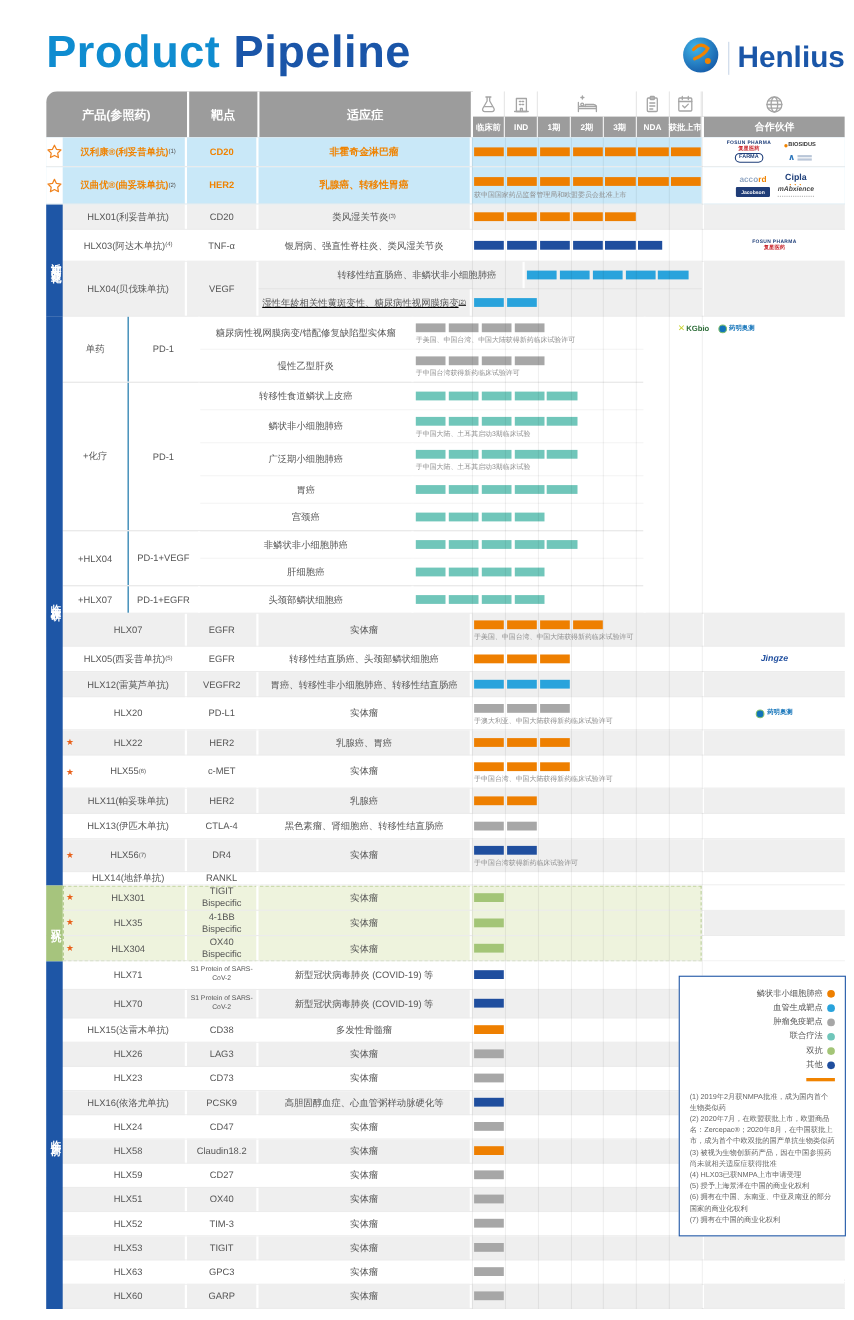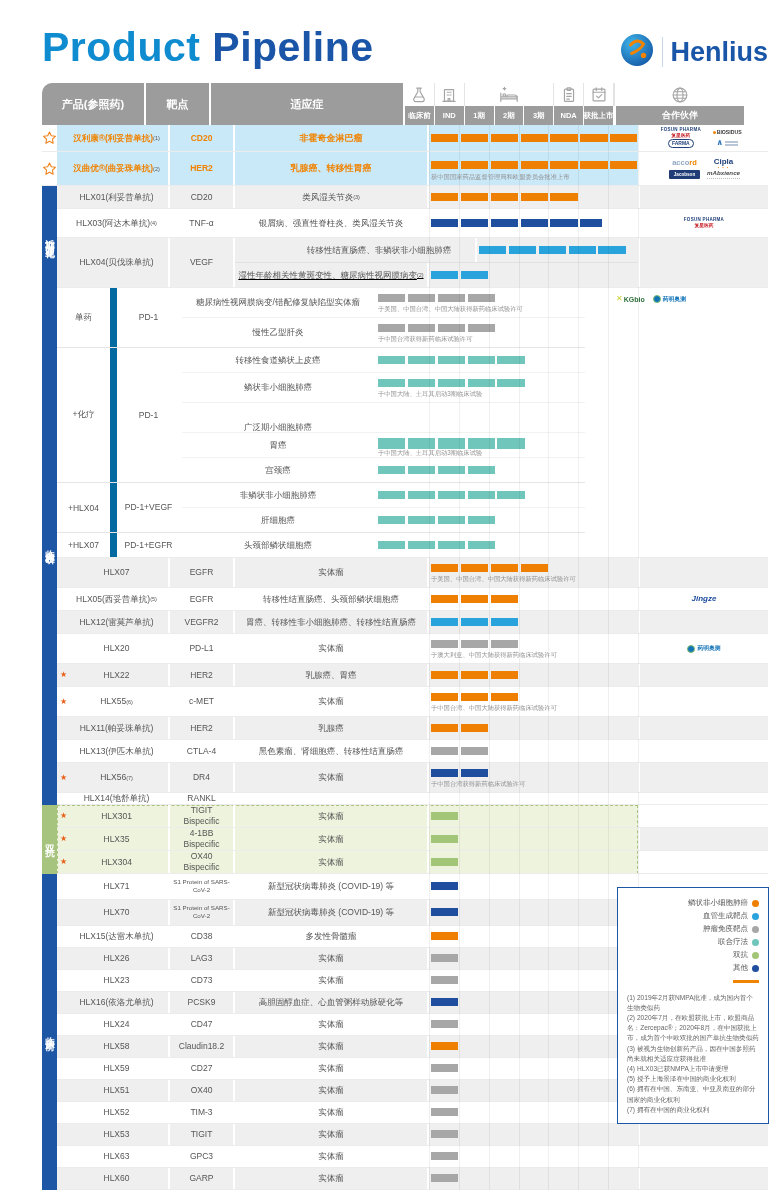--- a/index.html
+++ b/index.html
@@ -10,21 +10,21 @@
   .title{position:absolute;left:42px;top:24px;font-size:41px;font-weight:bold;letter-spacing:.5px;white-space:nowrap;}
   .title .w1{color:#0F8CD0}.title .w2{color:#1A55A8}
   .brand{position:absolute;right:8px;top:32px;display:flex;align-items:center;gap:7px;}
   .brand .bsep{width:1px;height:30px;background:#C9D6E8;}
   .brand .bname{font-size:27px;font-weight:bold;color:#1A56A8;}
 
   
   .table{position:absolute;left:42px;top:83px;width:726px;}
   .thead{display:flex;height:42px;border-radius:10px 10px 0 0;overflow:hidden;background:#fff;}
   .th{background:#9C9C9C;color:#fff;font-weight:bold;font-size:11px;display:flex;align-items:center;justify-content:center;border-right:2px solid #fff;box-sizing:border-box;}
-  .th.c-prod{width:104px}.th.c-targ{width:65px}.th.c-ind{width:194px}
+  .th.c-prod{width:130px}.th.c-targ{width:65px}.th.c-ind{width:194px}
   .phcol{width:209px;display:flex;flex-direction:column;box-sizing:border-box;}
   .icons{height:23px;background:#fff;display:flex;}
   .icell{display:flex;align-items:center;justify-content:center;border-right:1px solid #e4e4e4;box-sizing:border-box;background:#fff;}
   .labels{height:19px;display:flex;}
   .plabel{background:#9C9C9C;color:#fff;font-size:7.5px;font-weight:bold;display:flex;align-items:center;justify-content:center;border-right:1px solid #fff;box-sizing:border-box;width:29.85px;white-space:nowrap;}
   .partnercol{width:130px;display:flex;flex-direction:column;box-sizing:border-box;}
   .partnercol .ptop{height:23px;background:#fff;display:flex;align-items:center;justify-content:center;border-left:1px solid #e4e4e4;box-sizing:border-box;}
   .partnercol .plab{height:19px;background:#9C9C9C;color:#fff;font-size:9px;font-weight:bold;display:flex;align-items:center;justify-content:center;border-left:2px solid #fff;box-sizing:border-box;}
 
   .tbody{position:relative;}
@@ -35,21 +35,21 @@
   .pblock{position:relative;display:flex;border-bottom:1px solid #ececec;z-index:1;}
   .sec-approved .railcell{background:#fff;}
   .railcell{width:15px;flex:none;display:flex;align-items:center;justify-content:center;}
   .pcell{width:113px;flex:none;display:flex;align-items:center;justify-content:center;text-align:center;font-size:8.5px;color:#555;border-right:2px solid #fff;box-sizing:border-box;padding:0 2px 0 10px;position:relative;line-height:1.2;}
   .pcell.narrow{width:53px;padding-left:4px;}
   .tcell{width:65px;flex:none;display:flex;align-items:center;justify-content:center;font-size:8.5px;color:#555;border-right:2px solid #fff;box-sizing:border-box;text-align:center;padding:0 2px;line-height:1.25;}
   .rowscol{width:403px;flex:none;display:flex;flex-direction:column;}
   .gwrap{width:528px;flex:none;display:flex;flex-direction:column;}
   .g{display:flex;}
   .g + .g{border-top:1px solid #e5e5e5;}
-  .gname{width:60px;flex:none;display:flex;align-items:center;justify-content:center;font-size:8.5px;color:#555;border-right:7px solid #0369a1;box-sizing:border-box;}
+  .gname{width:60px;flex:none;display:flex;align-items:center;justify-content:center;font-size:8.5px;color:#555;border-right:1px solid #0369a1;box-sizing:border-box;}
   .grows{width:403px;flex:none;display:flex;flex-direction:column;}
   .irow{display:flex;position:relative;}
   .irow + .irow{border-top:1px solid rgba(0,0,0,.05);}
   .icol{width:194px;flex:none;display:flex;align-items:center;justify-content:center;font-size:8.5px;color:#555;text-align:center;border-right:2px solid rgba(255,255,255,.9);box-sizing:border-box;padding:0 3px;line-height:1.2;}
   .phcell{width:209px;flex:none;position:relative;}
   .partcell{width:130px;flex:none;border-left:2px solid #fff;box-sizing:border-box;display:flex;align-items:center;justify-content:center;overflow:hidden;}
   .partcell.top{align-items:flex-start;}
   .accent .pname,.accent .tcell,.accent .icol{color:#F08300;font-weight:bold;}
   .accent .icol{font-size:9px;}
   .sup{font-size:5.5px;vertical-align:super;line-height:0;}
@@ -434,21 +434,21 @@
                       <div class="bar" style="top: 6px;">
                         <div class="seg" style="width: 27.35px; background: rgb(112, 198, 186);"></div>
                         <div class="seg" style="width: 27.35px; background: rgb(112, 198, 186);"></div>
                         <div class="seg" style="width: 27.35px; background: rgb(112, 198, 186);"></div>
                         <div class="seg" style="width: 27.35px; background: rgb(112, 198, 186);"></div>
                         <div class="seg" style="width: 27.35px; background: rgb(112, 198, 186);"></div>
                       </div>
                       <div class="bnote" style="top: 17px;">于中国大陆、土耳其启动3期临床试验</div>
                     </div>
                   </div>
-                  <div class="irow" style="height: 29px; align-items: flex-end;">
+                  <div class="irow" style="height: 29px;">
                     <div class="icol">
                       <span class="pname">广泛期小细胞肺癌</span>
                     </div>
                     <div class="phcell">
                       <div class="bar" style="top: 6px;">
                         <div class="seg" style="width: 27.35px; background: rgb(112, 198, 186);"></div>
                         <div class="seg" style="width: 27.35px; background: rgb(112, 198, 186);"></div>
                         <div class="seg" style="width: 27.35px; background: rgb(112, 198, 186);"></div>
                         <div class="seg" style="width: 27.35px; background: rgb(112, 198, 186);"></div>
                         <div class="seg" style="width: 27.35px; background: rgb(112, 198, 186);"></div>

